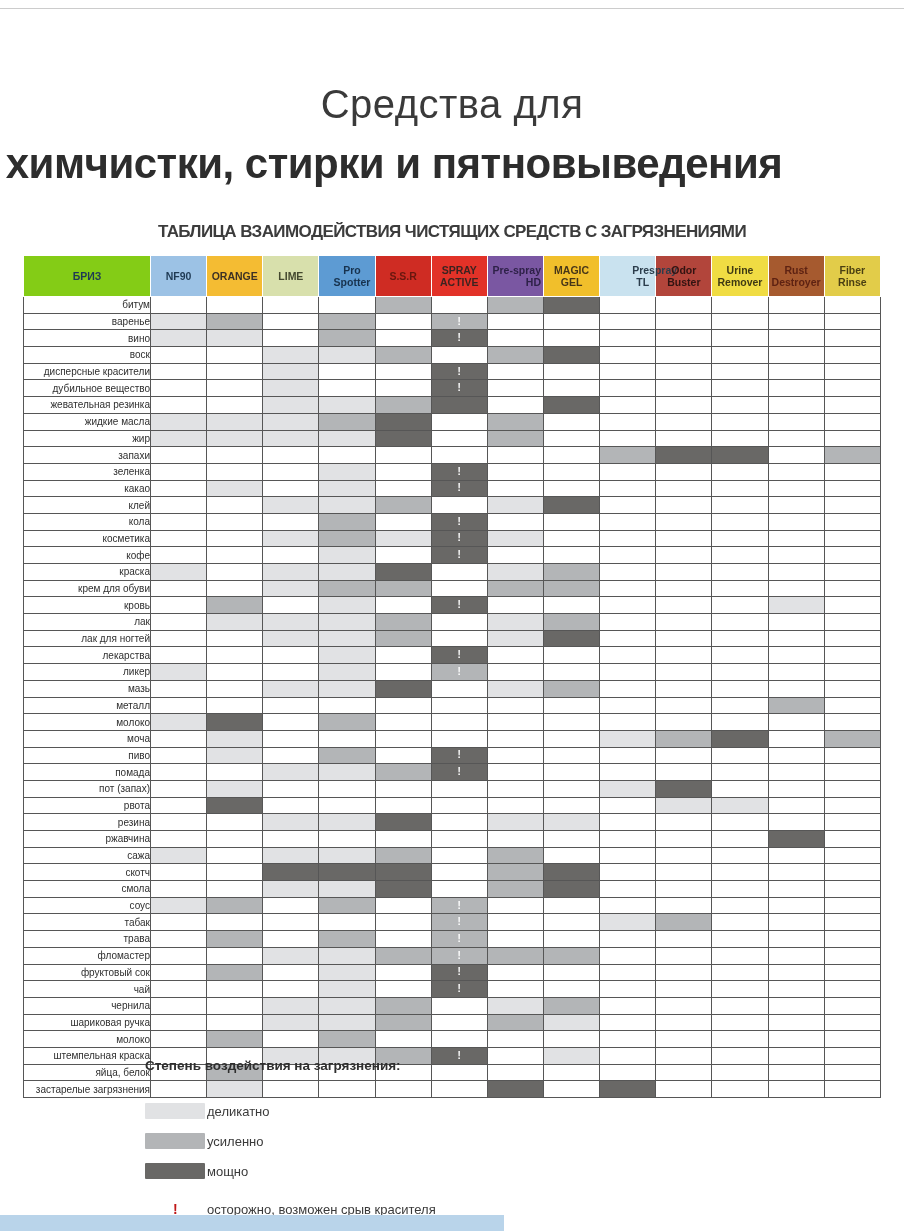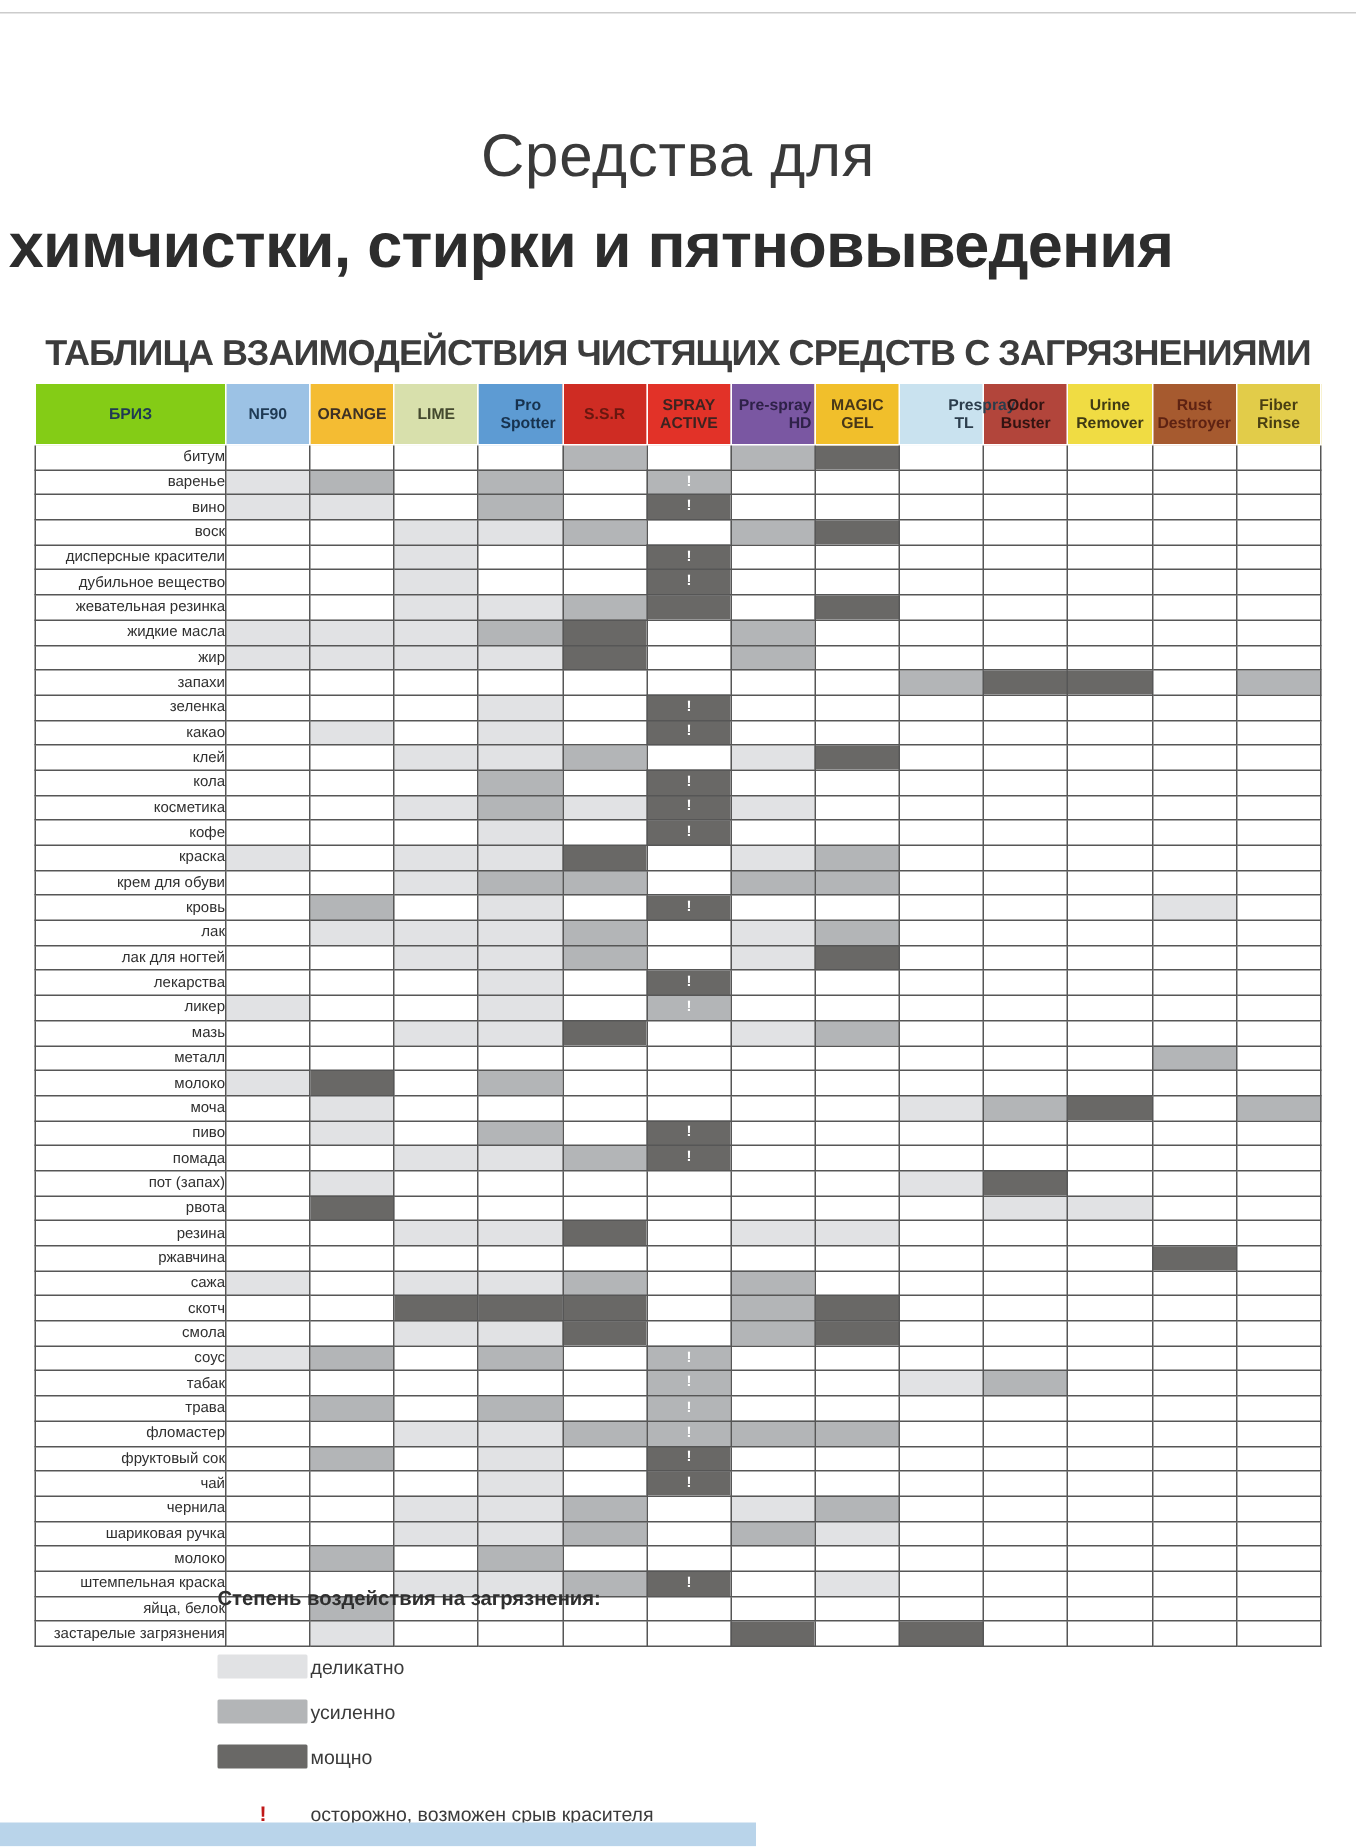--- a/index.html
+++ b/index.html
@@ -4,21 +4,21 @@
 <style>
   html,body{margin:0;padding:0;background:#ffffff;}
   .page{position:relative;width:904px;height:1231px;background:#ffffff;overflow:hidden;
         font-family:"Liberation Sans","DejaVu Sans",sans-serif;color:#333;}
   .top-hairline{position:absolute;left:0;top:8px;width:904px;height:1px;background:#cccccc;}
   .title1{position:absolute;left:0;top:82px;width:904px;text-align:center;
           font-size:40px;font-weight:400;color:#3a3a3a;letter-spacing:0.5px;}
   .title2{position:absolute;left:0;top:140px;width:788px;text-align:center;
           font-size:42px;font-weight:700;color:#2d2d2d;letter-spacing:-0.5px;}
   .subtitle{position:absolute;left:0;top:222px;width:904px;text-align:center;
-          font-size:24px;font-weight:600;color:#3c3c3c;letter-spacing:-0.6px;}
+          font-size:17px;font-weight:600;color:#3c3c3c;letter-spacing:-0.6px;}
   .tablewrap{position:absolute;left:23px;top:255px;width:858px;}
   table.grid{border-collapse:collapse;table-layout:fixed;width:858px;}
   table.grid col.labelcol{width:127px;}
   table.grid th{height:40px;padding:0 2px;font-size:10.5px;font-weight:700;
           text-align:center;vertical-align:middle;line-height:1.15;
           border:1px solid #ffffff;}
   table.grid td{height:15.7px;padding:0;border:1px solid #565656;
           font-size:10px;vertical-align:middle;}
   td.rowlabel{text-align:right;padding-right:4px;color:#2f2f2f;font-size:10.5px;
           white-space:nowrap;background:#ffffff;border-left:1px solid #565656;}

